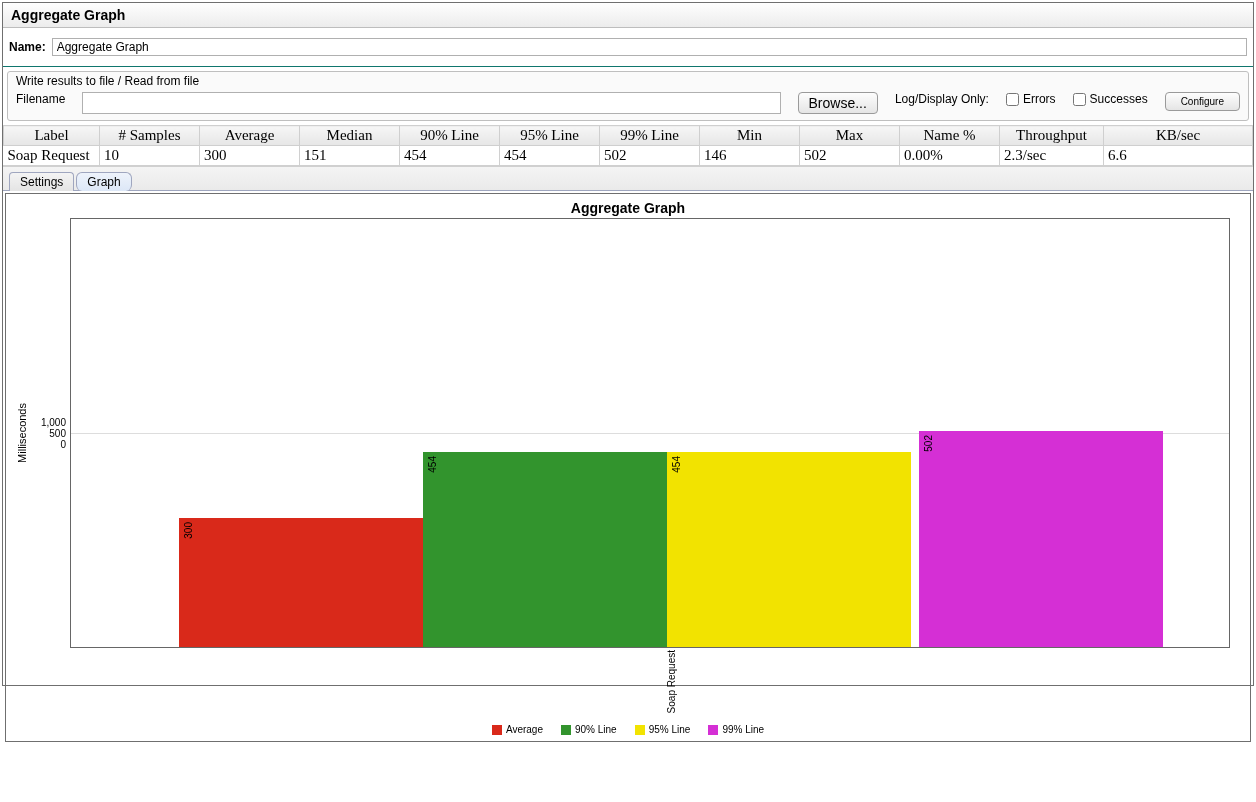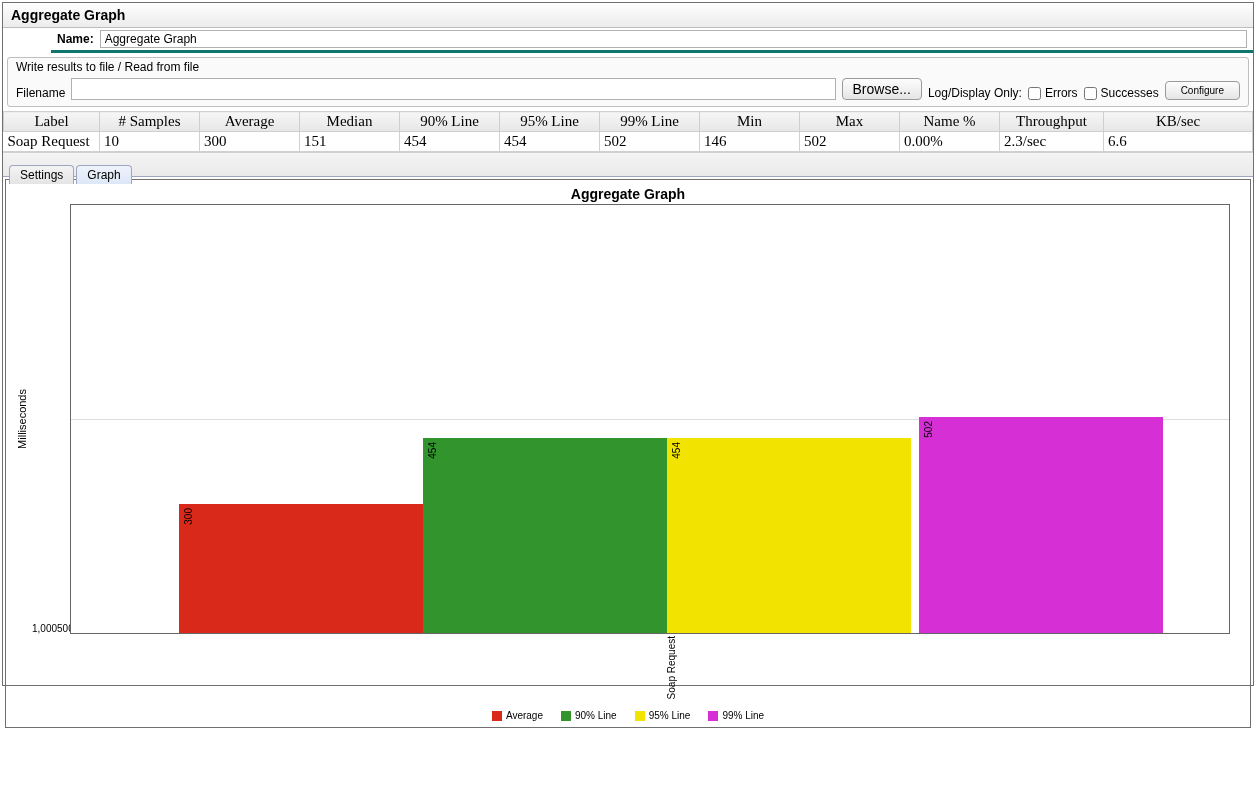--- a/index.html
+++ b/index.html
@@ -23,24 +23,23 @@
   .title-bar {
     background: linear-gradient(to bottom, #fefefe, #ececec);
     border-bottom: 1px solid #bdbdbd;
     padding: 4px 8px;
     font-weight: bold;
     font-size: 14px;
   }
   .field-row {
     display: flex;
     align-items: center;
-    border-bottom: 3px solid #0f766e;
-    padding: 2px 6px;
+    border-bottom: 1px solid #0f766e;
+    padding: 10px 6px;
     gap: 6px;
-    margin-left: 48px;
   }
   .field-row label { font-weight: bold; font-size: 12px; }
   .field-row input.text {
     flex: 1;
     border: 1px solid #b0b0b0;
     background: #fff;
     height: 18px;
     font-size: 12px;
     padding: 0 4px;
     font-family: inherit;
@@ -52,23 +51,23 @@
     display: flex;
     flex-direction: column;
     background: #fafafa;
   }
   .section-legend {
     font-size: 12px;
     padding: 2px 8px 0 8px;
   }
   .filename-row {
     display: flex;
-    align-items: flex-end;
+    align-items: flex-start;
     padding: 4px 8px 6px 8px;
-    gap: 6px;
+    gap: 17px;
   }
   .filename-row input.text {
     flex: 1;
     border: 1px solid #b0b0b0;
     height: 22px;
     padding: 0 4px;
     background: #fff;
     font-family: inherit;
   }
   .btn {
@@ -114,24 +113,25 @@
   .tab {
     border: 1px solid #9fa6bf;
     border-bottom: none;
     border-radius: 4px 4px 0 0;
     padding: 2px 10px;
     font-size: 12px;
     background: linear-gradient(to bottom,#f4f4f4,#e4e4e4);
     cursor: pointer;
     margin-right: 2px;
     position: relative;
-    top: 8px;
+    top: 1px;
   }
   .tab.active {
     background: linear-gradient(to bottom,#eef3fb,#dce7f7);
+    border-radius: 6px;
   }
   .chart-wrap {
     flex: 1;
     display: flex;
     flex-direction: column;
     border: 1px solid #6f6f6f;
     margin: 2px;
   }
   .chart-title {
     text-align: center;
@@ -148,22 +148,22 @@
   .ylabel {
     writing-mode: vertical-rl;
     transform: rotate(180deg);
     text-align: center;
     font-size: 11px;
     padding: 0 2px 0 4px;
     align-self: center;
   }
   .yaxis {
     display: flex;
-    flex-direction: row;
-    justify-content: space-between;
+    flex-direction: column;
+    justify-content: center;
     align-items: flex-end;
     font-size: 10px;
     width: 38px;
     padding: 0 4px 0 0;
     height: 430px;
     position: relative;
   }
   .plot-box {
     border: 1px solid #666;
     border-bottom: 1px solid #666;

